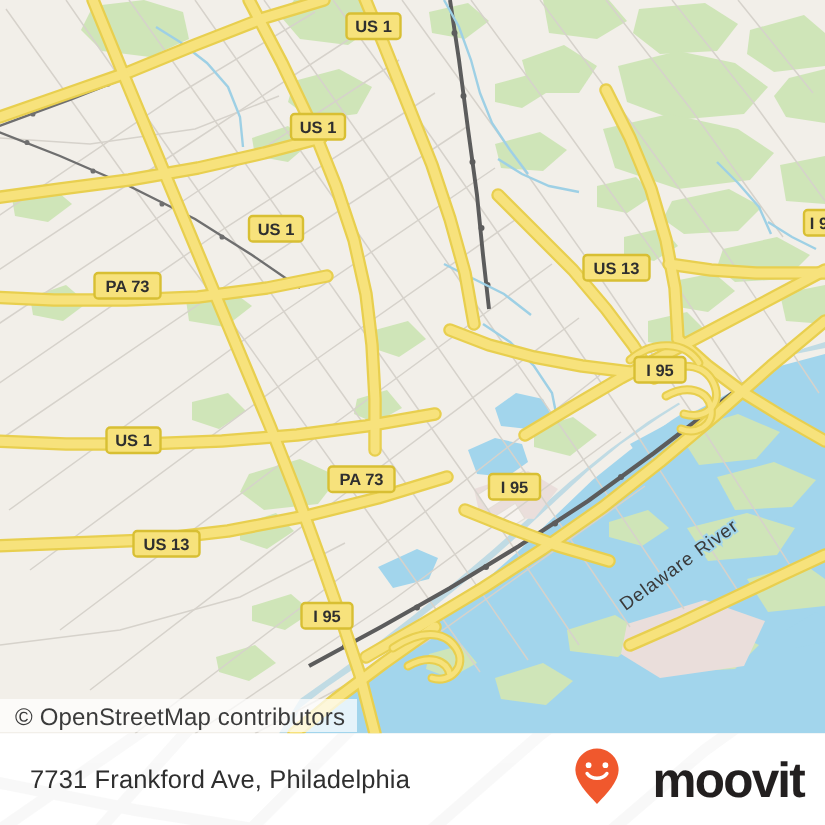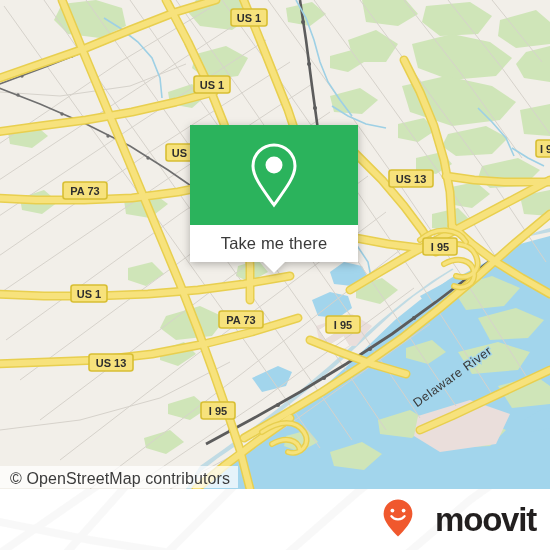--- a/index.html
+++ b/index.html
@@ -402,46 +402,33 @@
         </g>
 
       </g>
     </svg>
 
     <div id="attribution">
       <span>© OpenStreetMap contributors</span>
     </div>
   </div>
 
-  <div id="popup">
-    <div id="popup-green">
-      <span id="popup-pin">
-        <svg width="52" height="66" viewBox="0 0 52 66" aria-hidden="true">
-          <path d="M26 3 C14.4 3 5 12.4 5 24 C5 35 15 47.5 26 63 C37 47.5 47 35 47 24 C47 12.4 37.6 3 26 3 Z" fill="none" stroke="#ffffff" stroke-width="3"></path>
-          <circle cx="26" cy="23" r="8.5" fill="#ffffff"></circle>
-        </svg>
-      </span>
-    </div>
-    <div id="popup-white">
-      <span id="popup-label">Take me there</span>
-    </div>
-    <div id="popup-tail"></div>
-  </div>
 
   <div id="footer">
     <svg id="footer-watermark" width="550" height="550" viewBox="0 0 550 550">
       <g stroke="#9a9a9a" stroke-width="8" fill="none">
         <path d="M-10,560 L120,470 L230,410 L340,360 L450,310 L560,260"></path>
         <path d="M60,560 L140,470 L220,390 L300,310"></path>
         <path d="M160,560 L240,480 L320,400"></path>
         <path d="M280,560 L360,490 L440,430"></path>
         <path d="M-10,520 L90,540 L190,556"></path>
         <path d="M400,560 L470,500 L540,450"></path>
       </g>
     </svg>
+    <span id="footer-address">7731 Frankford Ave, Philadelphia</span>
     <div id="footer-logo">
       <span id="footer-logo-mark">
         <svg width="30" height="38" viewBox="0 0 30 38" aria-hidden="true">
           <path d="M15 0.5 C7.0 0.5 0.6 6.9 0.6 14.9 C0.6 22.4 8.2 30.4 15 37.5 C21.8 30.4 29.4 22.4 29.4 14.9 C29.4 6.9 23.0 0.5 15 0.5 Z" fill="#f0582d"></path>
           <circle cx="9.4" cy="11.6" r="1.9" fill="#ffffff"></circle>
           <circle cx="20.6" cy="11.6" r="1.9" fill="#ffffff"></circle>
           <path d="M8.4 17.2 C11.2 21.4 18.8 21.4 21.6 17.2" fill="none" stroke="#ffffff" stroke-width="2.3" stroke-linecap="round"></path>
         </svg>
       </span>
       <span id="footer-logo-text">moovit</span>

